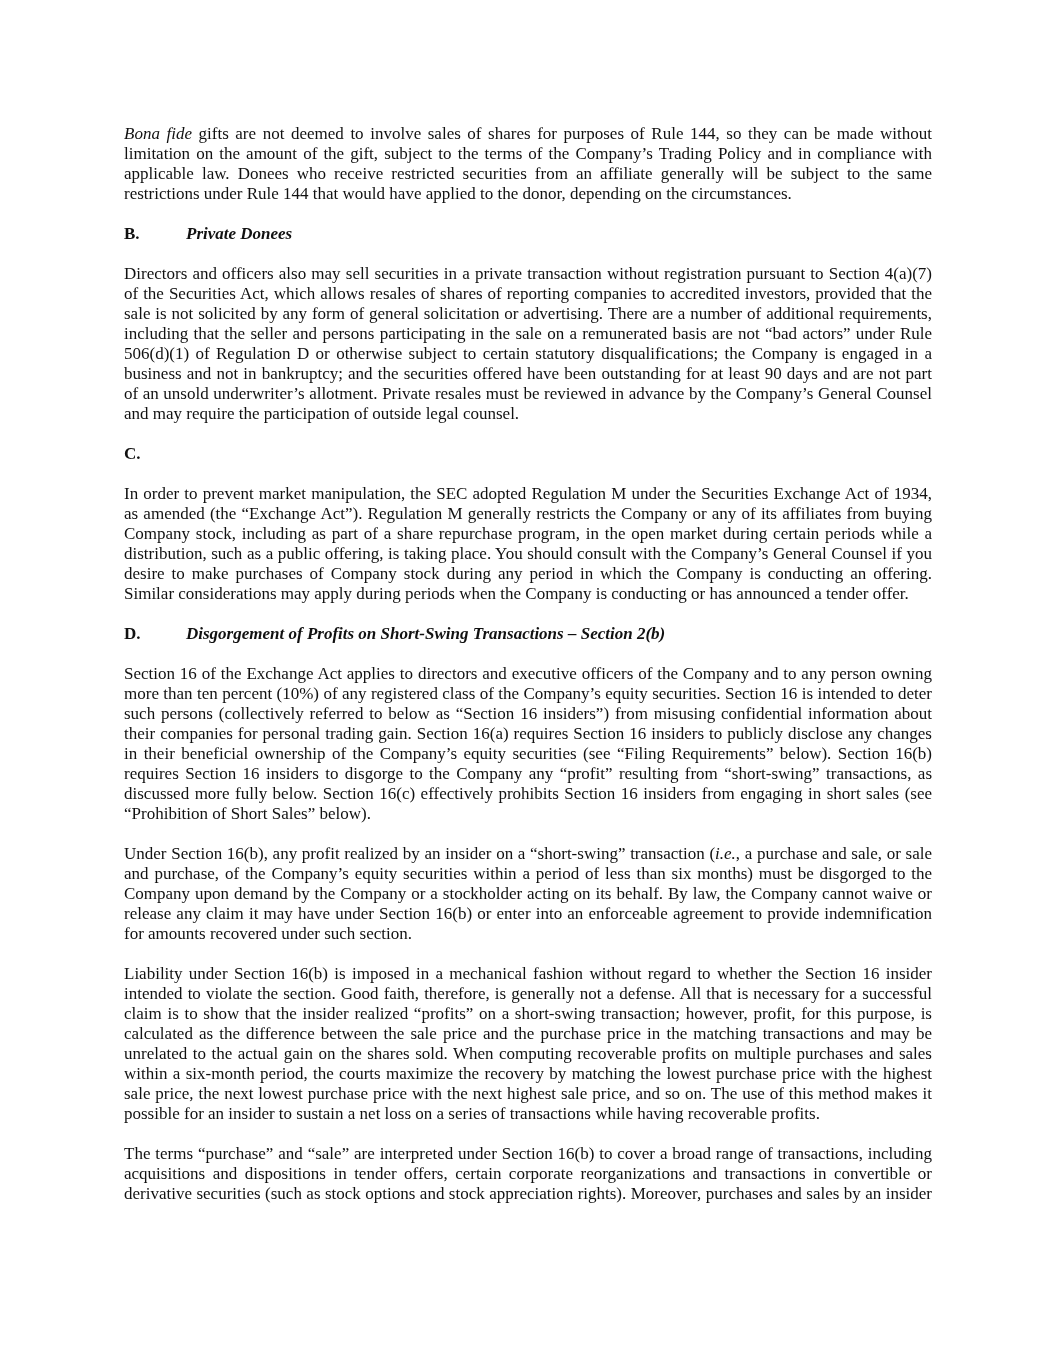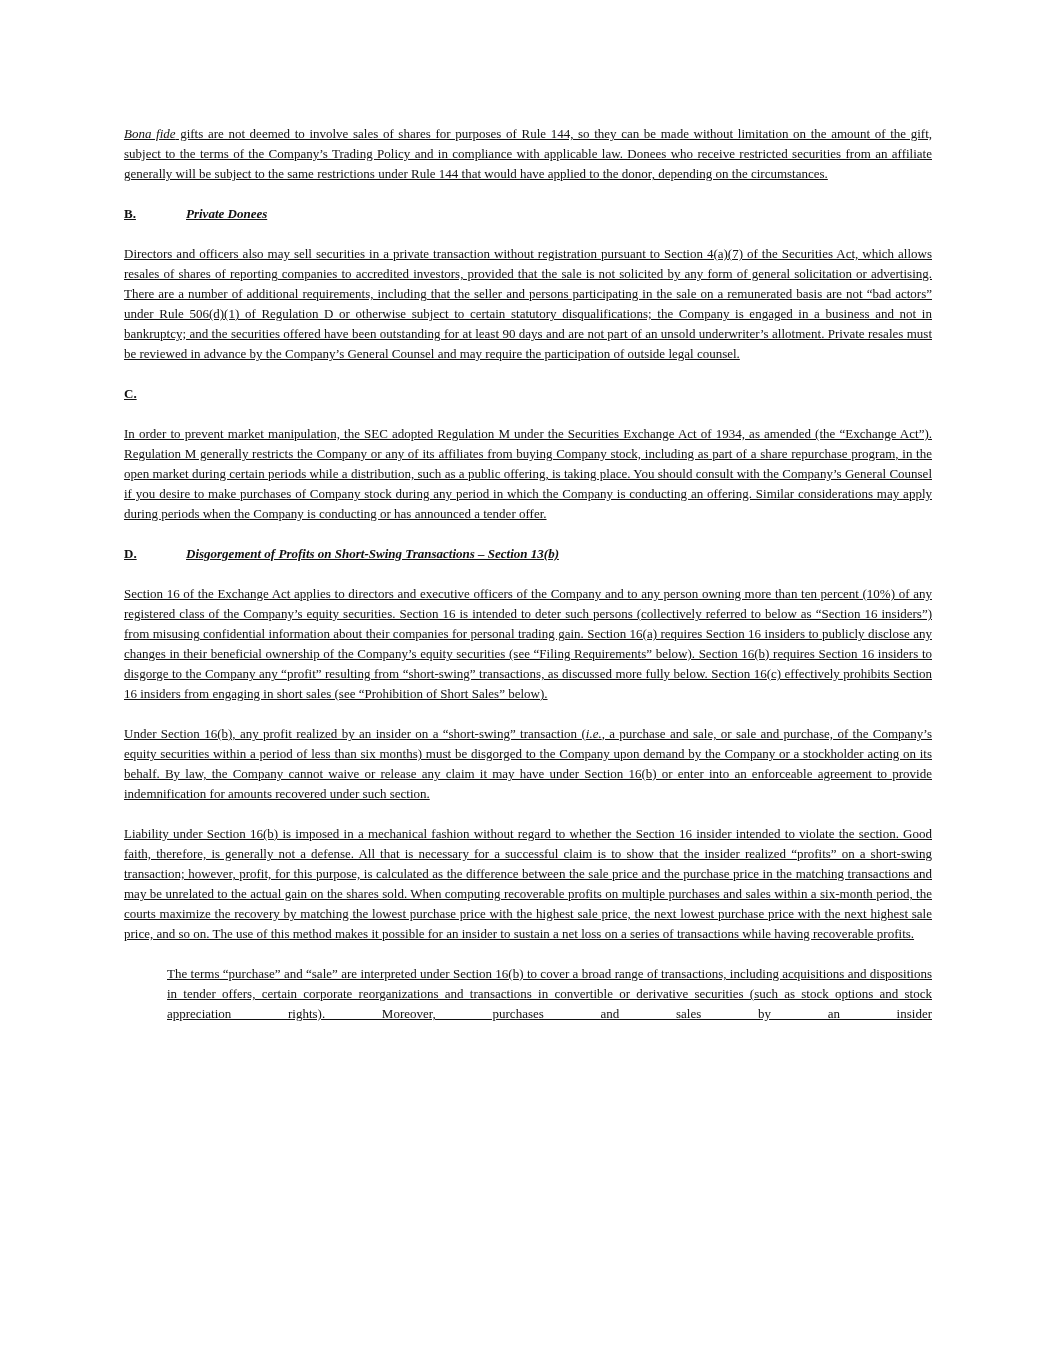--- a/index.html
+++ b/index.html
@@ -13,23 +13,22 @@
       position: relative;
       overflow: hidden;
       font-family: "Liberation Serif", serif;
       color: #111111;
     }
     .page {
       position: absolute;
       left: 124px;
       top: 124px;
       width: 808px;
-      font-size: 13px;
+      font-size: 17px;
       line-height: 20px;
-      text-decoration: underline;
     }
     p {
       margin: 0 0 20px 0;
       text-align: justify;
       text-align-last: left;
     }
     .heading {
       margin: 0 0 20px 0;
       font-weight: bold;
       display: flex;
@@ -37,21 +36,20 @@
     .heading .num {
       width: 62px;
       flex: 0 0 62px;
     }
     .heading .title {
       font-style: italic;
     }
     em { font-style: italic; }
     .last-line-justify {
       text-align-last: justify;
-      margin-left: 43px;
     }
   </style>
 </head>
 <body>
 
 <div class="page">
 
   <p><em>Bona fide</em><span> gifts are not deemed to involve sales of shares for purposes of Rule 144, so they can be made without limitation on the amount of the gift, subject to the terms of the Company’s Trading Policy and in compliance with applicable law. Donees who receive restricted securities from an affiliate generally will be subject to the same restrictions under Rule 144 that would have applied to the donor, depending on the circumstances.</span></p>
 
   <div class="heading">
@@ -60,21 +58,21 @@
   </div>
   <p>Directors and officers also may sell securities in a private transaction without registration pursuant to Section 4(a)(7) of the Securities Act, which allows resales of shares of reporting companies to accredited investors, provided that the sale is not solicited by any form of general solicitation or advertising. There are a number of additional requirements, including that the seller and persons participating in the sale on a remunerated basis are not “bad actors” under Rule 506(d)(1) of Regulation D or otherwise subject to certain statutory disqualifications; the Company is engaged in a business and not in bankruptcy; and the securities offered have been outstanding for at least 90 days and are not part of an unsold underwriter’s allotment. Private resales must be reviewed in advance by the Company’s General Counsel and may require the participation of outside legal counsel.</p>
 
   <div class="heading">
     <span class="num">C.</span>
   </div>
   <p>In order to prevent market manipulation, the SEC adopted Regulation M under the Securities Exchange Act of 1934, as amended (the “Exchange Act”). Regulation M generally restricts the Company or any of its affiliates from buying Company stock, including as part of a share repurchase program, in the open market during certain periods while a distribution, such as a public offering, is taking place. You should consult with the Company’s General Counsel if you desire to make purchases of Company stock during any period in which the Company is conducting an offering. Similar considerations may apply during periods when the Company is conducting or has announced a tender offer.</p>
 
   <div class="heading">
     <span class="num">D.</span>
-    <span class="title">Disgorgement of Profits on Short-Swing Transactions – Section 13(b)</span>
+    <span class="title">Disgorgement of Profits on Short-Swing Transactions – Section 2(b)</span>
   </div>
   <p>Section 16 of the Exchange Act applies to directors and executive officers of the Company and to any person owning more than ten percent (10%) of any registered class of the Company’s equity securities. Section 16 is intended to deter such persons (collectively referred to below as “Section 16 insiders”) from misusing confidential information about their companies for personal trading gain. Section 16(a) requires Section 16 insiders to publicly disclose any changes in their beneficial ownership of the Company’s equity securities (see “Filing Requirements” below). Section 16(b) requires Section 16 insiders to disgorge to the Company any “profit” resulting from “short-swing” transactions, as discussed more fully below. Section 16(c) effectively prohibits Section 16 insiders from engaging in short sales (see “Prohibition of Short Sales” below).</p>
 
   <p><span>Under Section 16(b), any profit realized by an insider on a “short-swing” transaction (</span><em>i.e.</em><span>, a purchase and sale, or sale and purchase, of the Company’s equity securities within a period of less than six months) must be disgorged to the Company upon demand by the Company or a stockholder acting on its behalf. By law, the Company cannot waive or release any claim it may have under Section 16(b) or enter into an enforceable agreement to provide indemnification for amounts recovered under such section.</span></p>
 
   <p>Liability under Section 16(b) is imposed in a mechanical fashion without regard to whether the Section 16 insider intended to violate the section. Good faith, therefore, is generally not a defense. All that is necessary for a successful claim is to show that the insider realized “profits” on a short-swing transaction; however, profit, for this purpose, is calculated as the difference between the sale price and the purchase price in the matching transactions and may be unrelated to the actual gain on the shares sold. When computing recoverable profits on multiple purchases and sales within a six-month period, the courts maximize the recovery by matching the lowest purchase price with the highest sale price, the next lowest purchase price with the next highest sale price, and so on. The use of this method makes it possible for an insider to sustain a net loss on a series of transactions while having recoverable profits.</p>
 
   <p class="last-line-justify">The terms “purchase” and “sale” are interpreted under Section 16(b) to cover a broad range of transactions, including acquisitions and dispositions in tender offers, certain corporate reorganizations and transactions in convertible or derivative securities (such as stock options and stock appreciation rights). Moreover, purchases and sales by an insider</p>
 
 </div>

